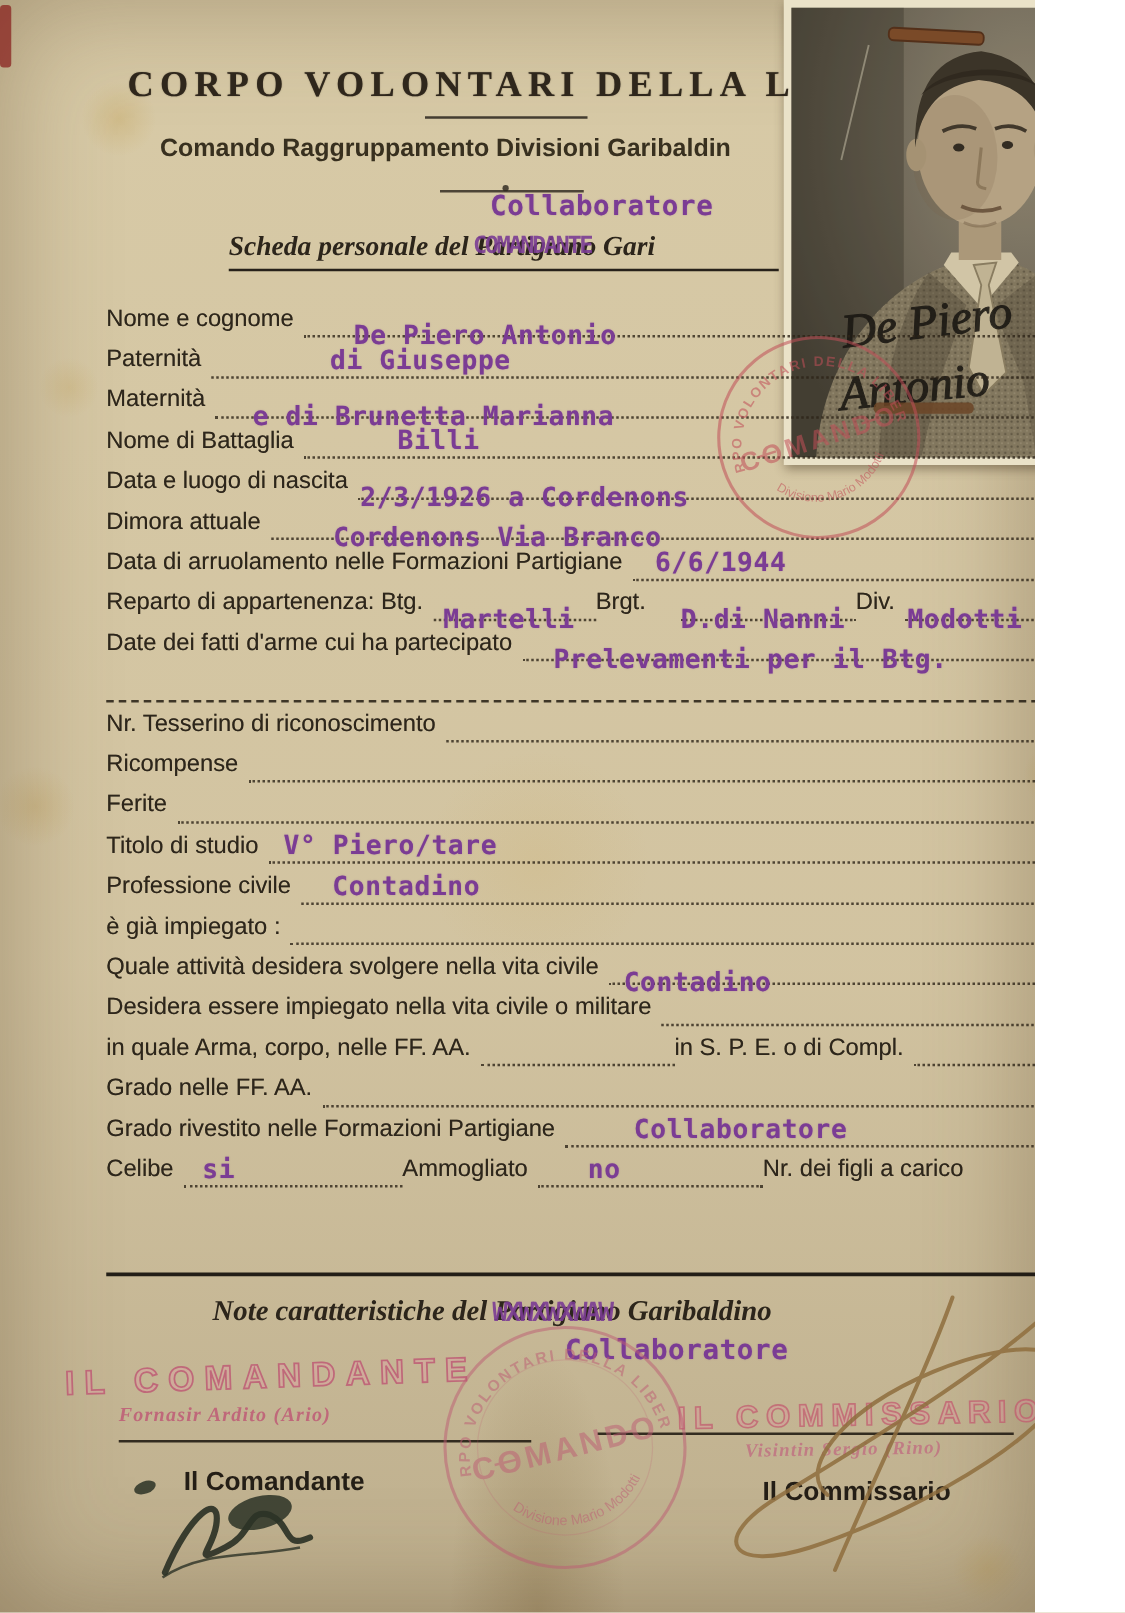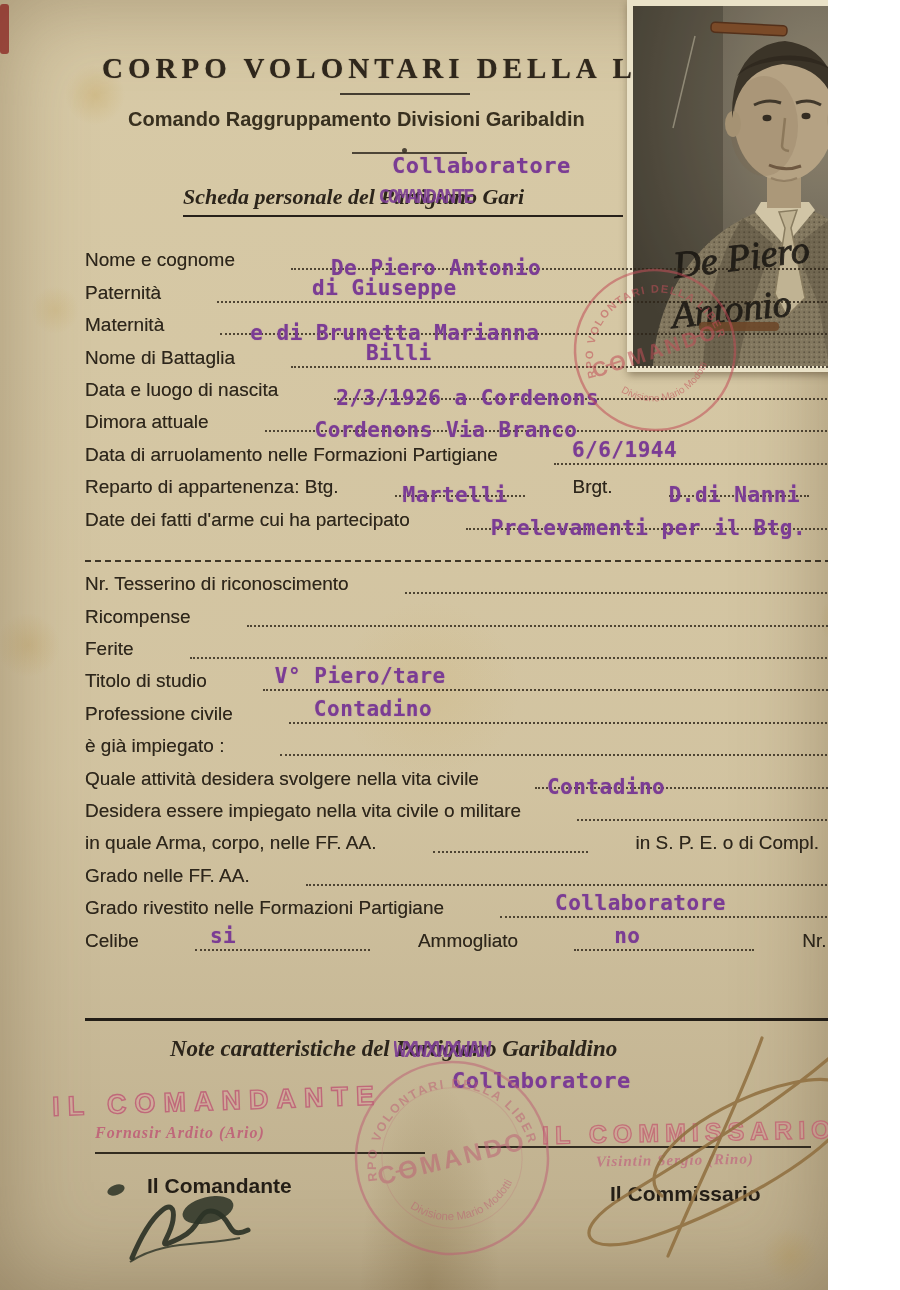--- a/index.html
+++ b/index.html
@@ -32,21 +32,21 @@
   #collab-top{left:392px;top:153px;font-size:22px;}
   #scheda{left:183px;top:184px;font:bold italic 22px "Liberation Serif",serif;font-style:italic;
     color:#2c251b;white-space:nowrap;width:440px;overflow:hidden;}
   #scheda-underline{left:183px;top:215px;width:440px;height:2px;background:#27211a;}
   .struck{position:relative;display:inline-block;}
   .struck .over{position:absolute;left:-2px;top:1px;font-family:"DejaVu Sans Mono",monospace;
     font-style:normal;font-weight:bold;font-size:19px;color:#7b3c94;opacity:.9;letter-spacing:-2px;
     white-space:nowrap;overflow:hidden;width:106%;}
   
   #form-rows{left:85px;top:240px;width:806px;}
-  .row{display:flex;align-items:flex-end;height:32.4px;gap:48px;}
+  .row{display:flex;align-items:center;height:32.4px;}
   .lbl{font:19px "Liberation Sans",sans-serif;color:#2d261b;white-space:nowrap;
     padding:0 8px 1px 0;text-shadow:0 0 .5px rgba(50,40,25,.5);}
   .ln{flex:1;position:relative;border-bottom:2px dotted rgba(45,36,24,.8);height:28px;margin-bottom:2px;}
   .ln.dash{border-bottom:2px dashed rgba(35,28,18,.85);}
   .val{position:absolute;font:bold 21px "DejaVu Sans Mono",monospace;color:#7b3c94;
     white-space:nowrap;letter-spacing:.5px;text-shadow:0 0 1px rgba(123,60,148,.5);}
   .val.sit{bottom:1px;}
   .val.cross{bottom:-12px;}
   
   #section-line{left:85px;top:1018px;width:808px;height:3px;background:#1a1510;opacity:.95;}
@@ -132,21 +132,21 @@
         <div class="ln">
           <span class="val sit" style="left: 18px;">6/6/1944</span>
         </div>
       </div>
       <div class="row">
         <span class="lbl">Reparto di appartenenza: Btg.</span>
         <div class="ln" style="flex: 0 0 130px;">
           <span class="val cross" style="left: 8px;">Martelli</span>
         </div>
         <span class="lbl">Brgt.</span>
-        <div class="ln" style="flex: 0 0 140px;">
+        <div class="ln" style="flex: 0 0 140px; margin-left: 20px;">
           <span class="val cross" style="left: 0px;">D.di Nanni</span>
         </div>
         <span class="lbl">Div.</span>
         <div class="ln">
           <span class="val cross" style="left: 2px;">Modotti Mario</span>
         </div>
       </div>
       <div class="row">
         <span class="lbl">Date dei fatti d'arme cui ha partecipato</span>
         <div class="ln">

